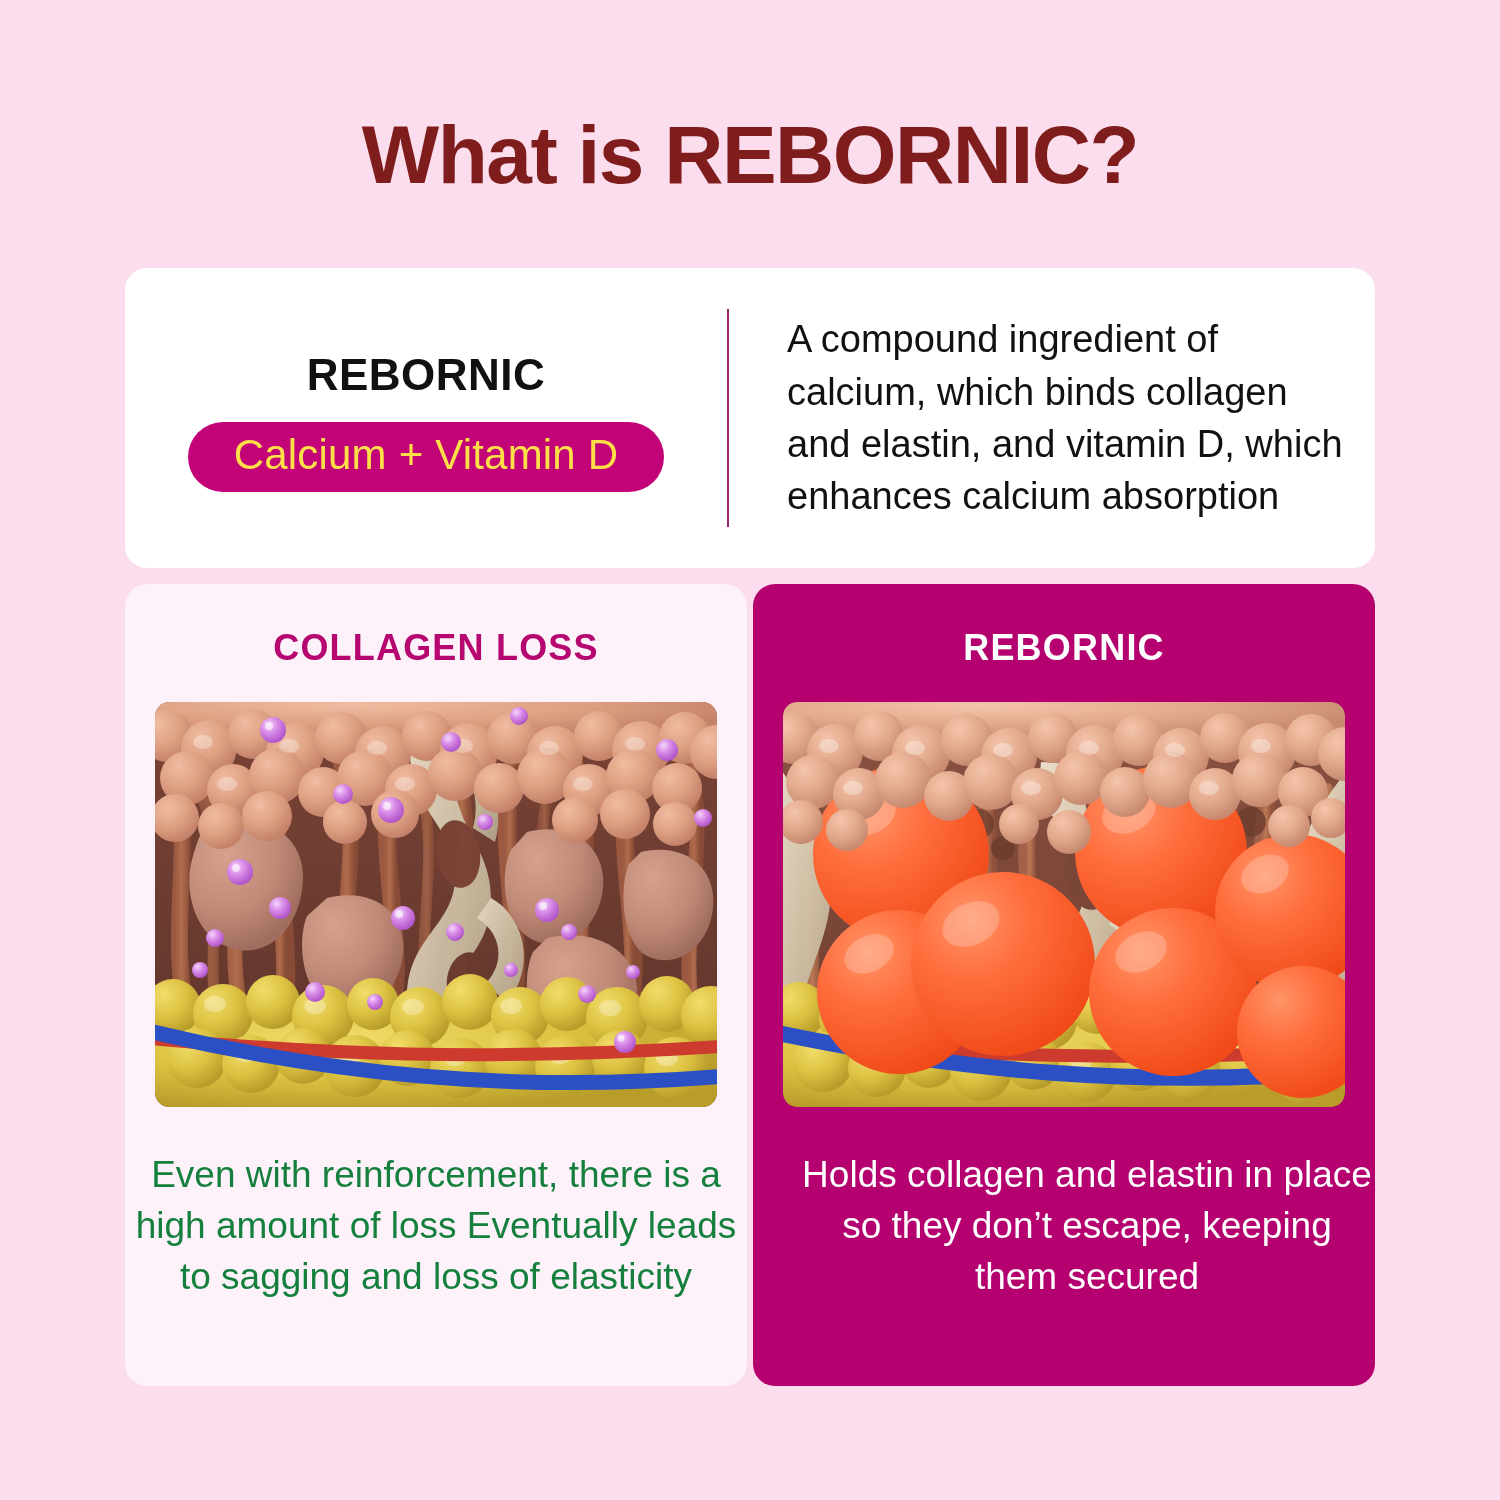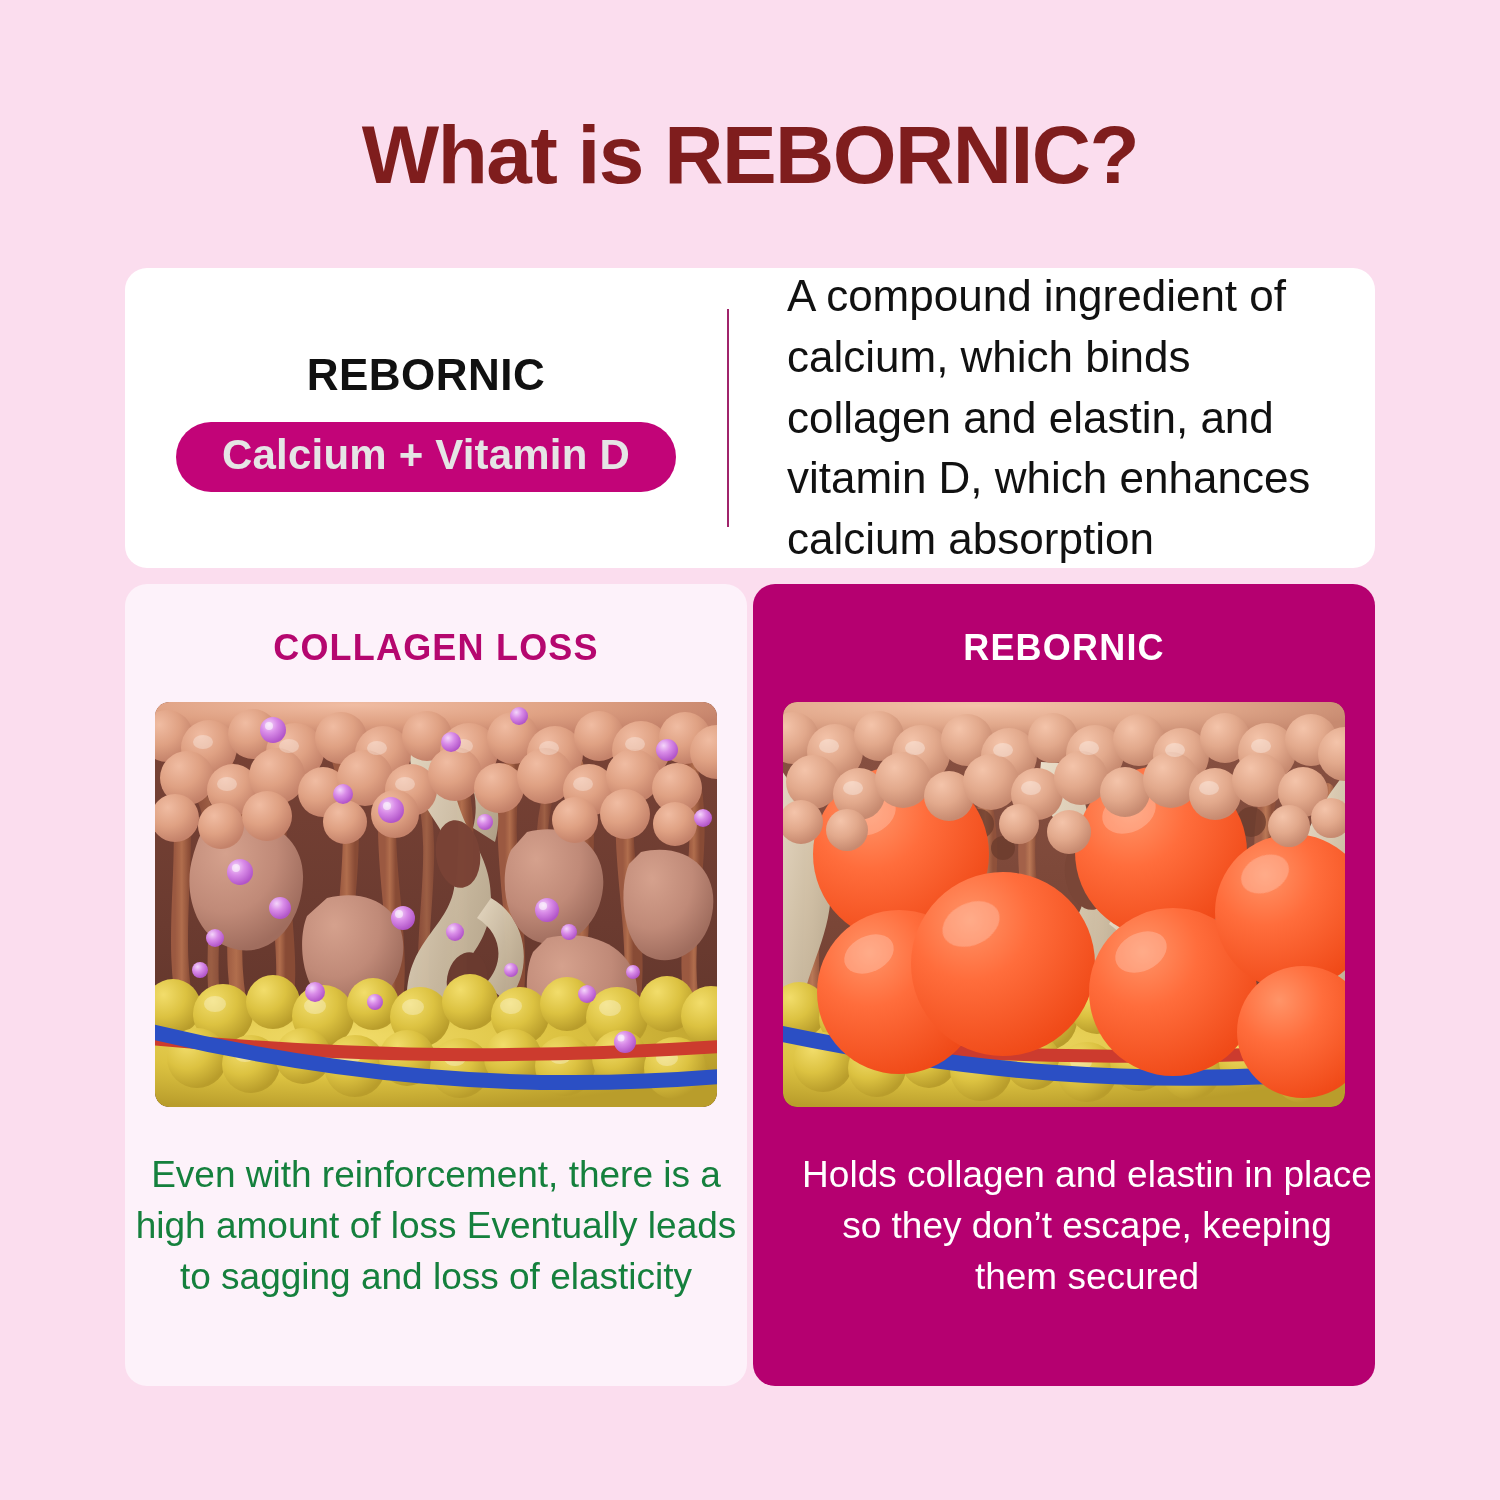--- a/index.html
+++ b/index.html
@@ -59,23 +59,23 @@
   }
   .brand-name {
     font-size: 44px;
     font-weight: 700;
     color: #111111;
     letter-spacing: 0.5px;
     margin-bottom: 22px;
   }
   .brand-pill {
     background: #C20478;
-    color: #e5e5e5;
+    color: #fde047;
     font-size: 42px;
-    font-weight: 700;
+    font-weight: 400;
     border-radius: 60px;
     padding: 11px 46px 15px 46px;
     letter-spacing: 0.2px;
     line-height: 1.05;
     white-space: nowrap;
   }
   .v-divider {
     width: 2px;
     background: #A0246B;
     margin: 42px 0 42px 0;
@@ -84,21 +84,21 @@
     height: 218px;
   }
   .info-right {
     flex: 1;
     display: flex;
     align-items: center;
     padding-left: 58px;
     padding-right: 30px;
   }
   .info-desc {
-    font-size: 44px;
+    font-size: 38px;
     line-height: 1.38;
     color: #111111;
     font-weight: 400;
   }
 
   
   .compare-row {
     position: absolute;
     left: 125px;
     top: 584px;

